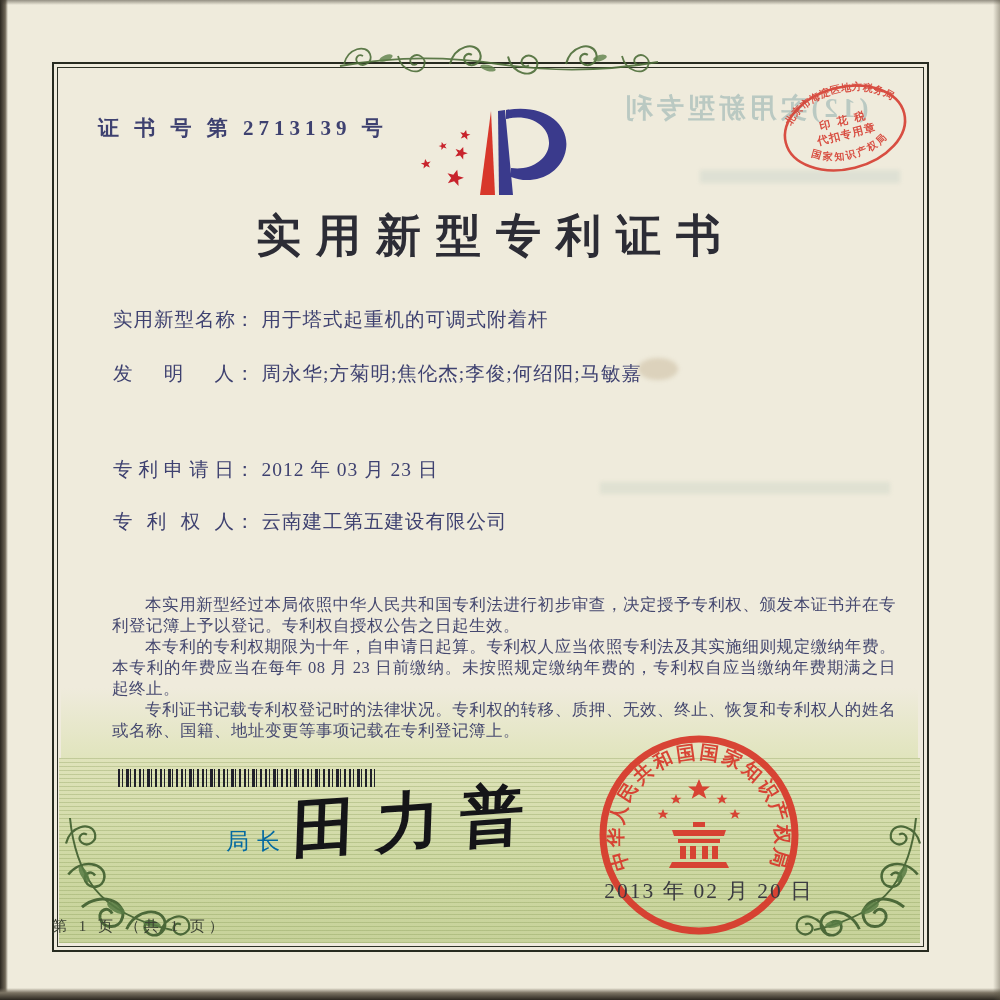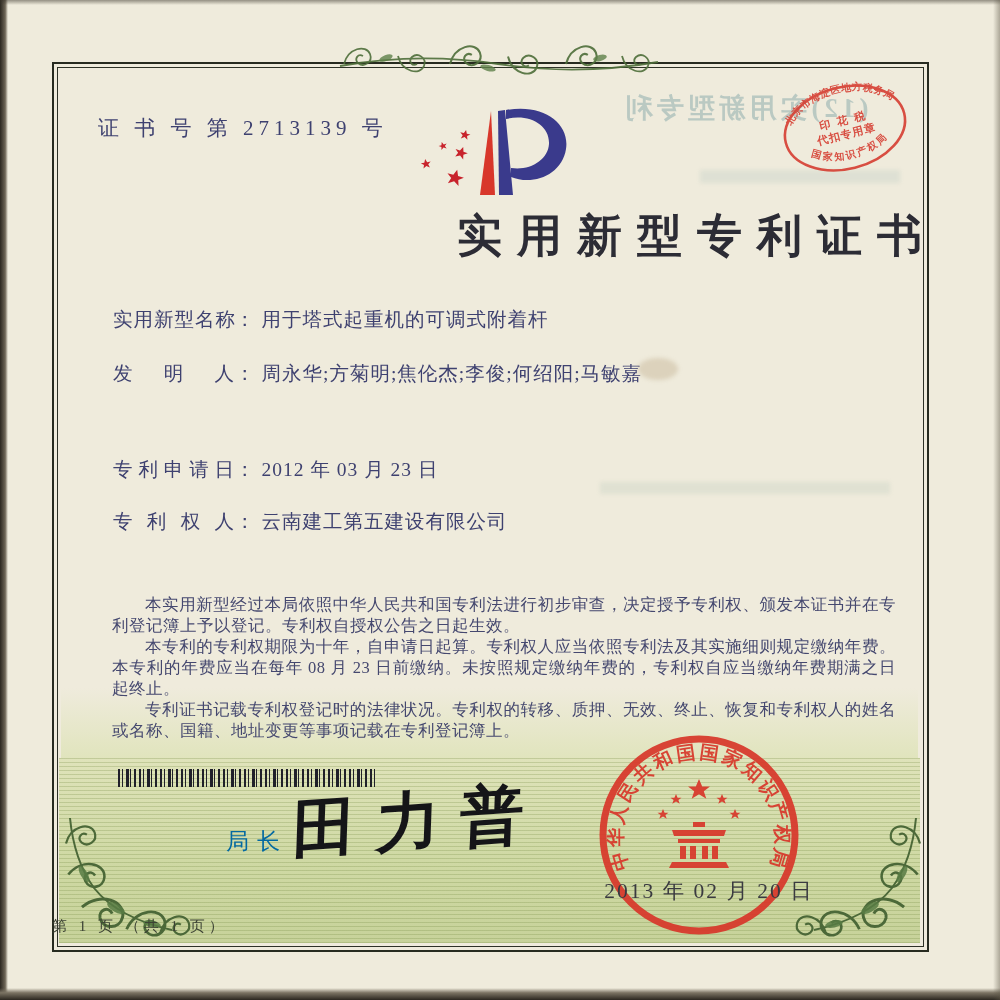--- a/index.html
+++ b/index.html
@@ -13,22 +13,22 @@
   
   .band-fade{position:absolute;left:61px;top:688px;width:857px;height:72px;background:linear-gradient(180deg,rgba(227,230,190,0),#e0e4bc);}
   .band{position:absolute;left:59px;top:758px;width:861px;height:185px;
     background:
       repeating-linear-gradient(0deg,rgba(118,140,68,.28) 0 1px,rgba(0,0,0,0) 1px 4px),
       linear-gradient(180deg,#dfe3ba 0%,#cfd9a4 55%,#c7d29a 100%);}
   
   .frame{position:absolute;left:52px;top:62px;width:873px;height:886px;border:2.5px solid #272b20;z-index:5;pointer-events:none;}
   .frame-in{position:absolute;left:57px;top:67px;width:865px;height:878px;border:1.5px solid #2d3126;z-index:5;pointer-events:none;}
   
-  .certno{position:absolute;left:98px;top:114px;font-size:21px;letter-spacing:5px;color:#3e4170;z-index:6;}
-  .title{position:absolute;left:64px;width:873px;top:206px;text-align:right;font-size:45px;font-weight:bold;letter-spacing:15px;text-indent:15px;color:#2c2c35;z-index:6;}
+  .certno{position:absolute;left:98px;top:114px;font-size:21px;letter-spacing:5px;color:#3e4170;z-index:6;font-weight:bold;}
+  .title{position:absolute;left:52px;width:873px;top:206px;text-align:center;font-size:45px;font-weight:bold;letter-spacing:15px;text-indent:15px;color:#2c2c35;z-index:6;}
   .frow{position:absolute;left:113px;font-size:19.5px;color:#3e4170;letter-spacing:1px;white-space:nowrap;z-index:6;}
   .flabel{display:inline-block;width:122px;text-align:justify;text-align-last:justify;}
   .fvalue{margin-left:6px;}
   .paras{position:absolute;left:112px;top:594px;width:784px;font-size:16.5px;line-height:21px;color:#45486f;letter-spacing:.5px;z-index:6;text-align:justify;}
   .paras p{margin:0;text-indent:2em;}
   .barcode{position:absolute;left:118px;top:769px;width:259px;height:18px;z-index:7;background:repeating-linear-gradient(90deg,#20202a 0 2px,rgba(0,0,0,0) 2px 4px,#20202a 4px 5px,rgba(0,0,0,0) 5px 8px,#20202a 8px 11px,rgba(0,0,0,0) 11px 12px,#20202a 12px 13px,rgba(0,0,0,0) 13px 16px,#20202a 16px 18px,rgba(0,0,0,0) 18px 21px);}
   .director{position:absolute;left:226px;top:826px;font-size:23px;letter-spacing:8px;color:#0369a1;z-index:7;}
   .signature{position:absolute;left:292px;top:778px;font-size:64px;font-weight:bold;letter-spacing:20px;color:#151518;transform:rotate(-4deg) skewX(-6deg);z-index:7;}
   .issue-date{position:absolute;left:604px;top:876px;width:210px;text-align:center;font-size:21.5px;letter-spacing:2px;color:#3a3a40;z-index:9;}
   .footer{position:absolute;left:52px;width:873px;top:917px;text-align:left;font-size:15px;letter-spacing:4px;color:#3c4234;z-index:7;}

